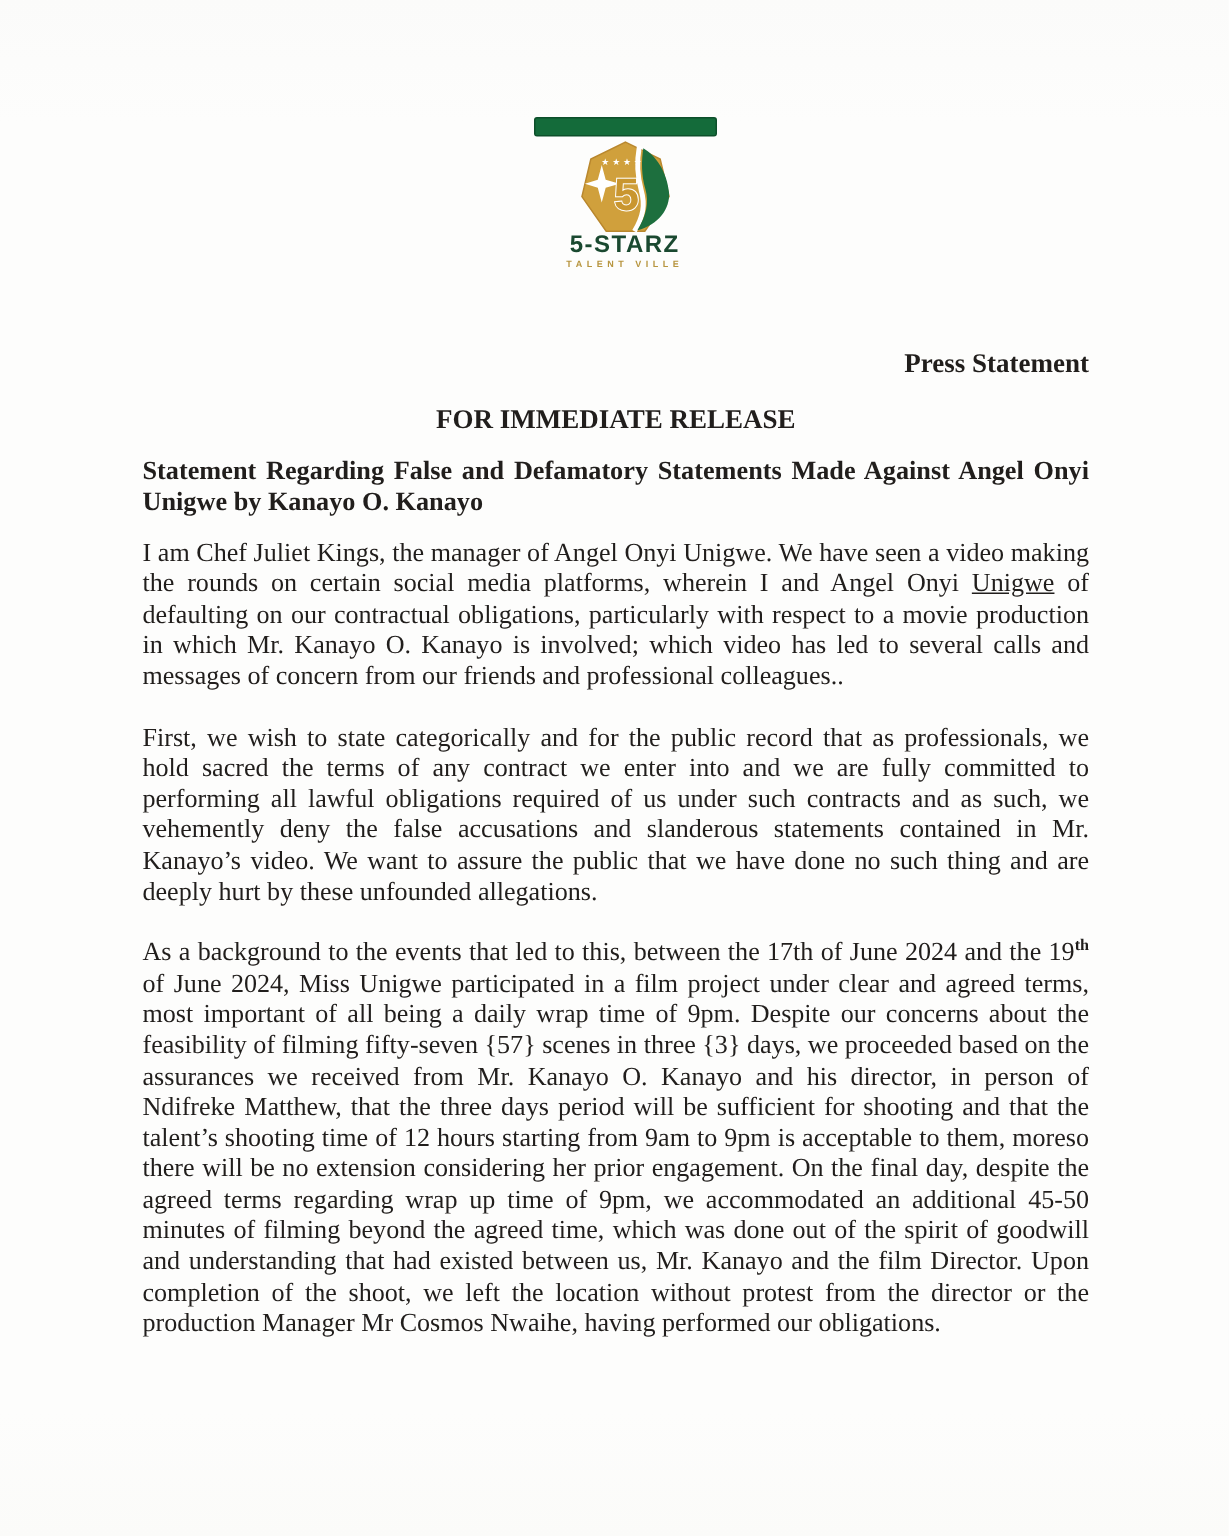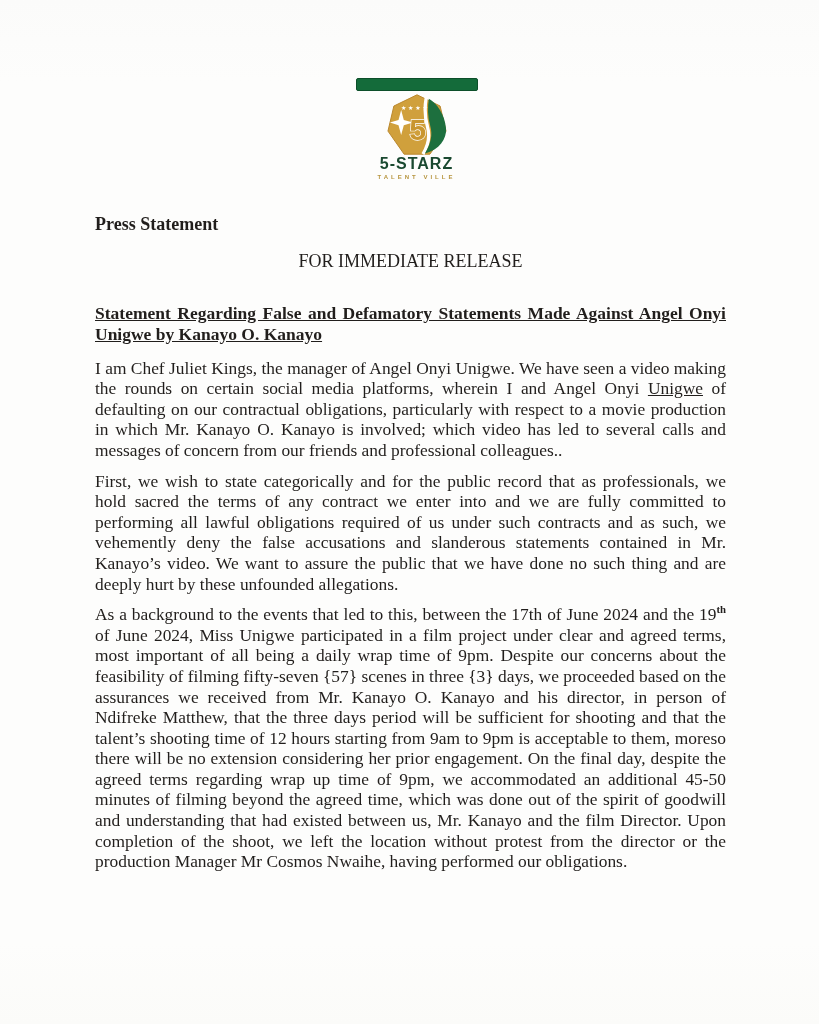--- a/index.html
+++ b/index.html
@@ -40,49 +40,48 @@
     font-size:6px;
     letter-spacing:3px;
     line-height:8px;
     margin-top:1px;
   }
   
   .content {
     padding:0 93px 0 95px;
   }
   .h-press {
-    margin-top:33px;
-    text-align:left;
+    margin-top:51px;
+    text-align:right;
     font-size:18px;
     font-weight:700;
     line-height:20px;
   }
   .h-release {
     margin-top:17px;
     text-align:center;
     font-size:18px;
-    font-weight:400;
+    font-weight:700;
     line-height:20px;
   }
   .h-subject {
-    margin-top:32px;
+    margin-top:14px;
     font-size:17.5px;
     font-weight:700;
     line-height:20.8px;
     text-align:justify;
-    text-decoration:underline;
   }
   .para {
     font-size:17.4px;
     line-height:20.6px;
     text-align:justify;
     text-justify:inter-word;
   }
   #paragraphs { margin-top:13px; }
-  .para + .para { margin-top:10px; }
+  .para + .para { margin-top:20px; }
   .para u { }
   .para sup { font-size:0.62em; vertical-align:super; line-height:0;font-weight:bold; }
 </style>
 </head>
 <body>
 
 <div class="page">
 
   <header class="masthead">
     <div class="brand-bar" id="brand-bar" style="background: rgb(20, 107, 58);"></div>

